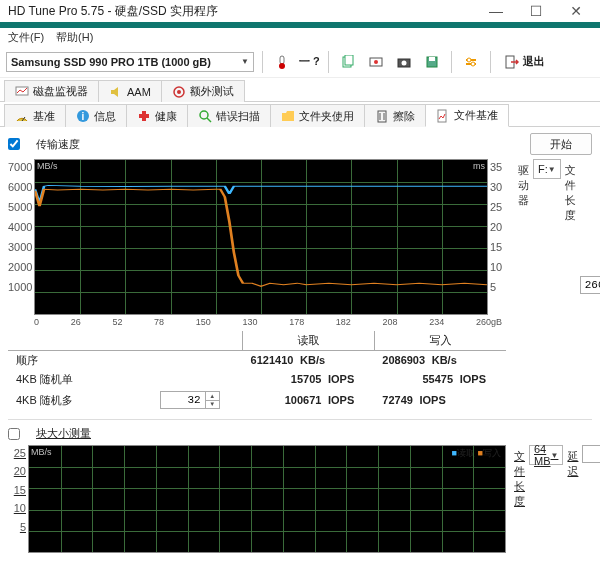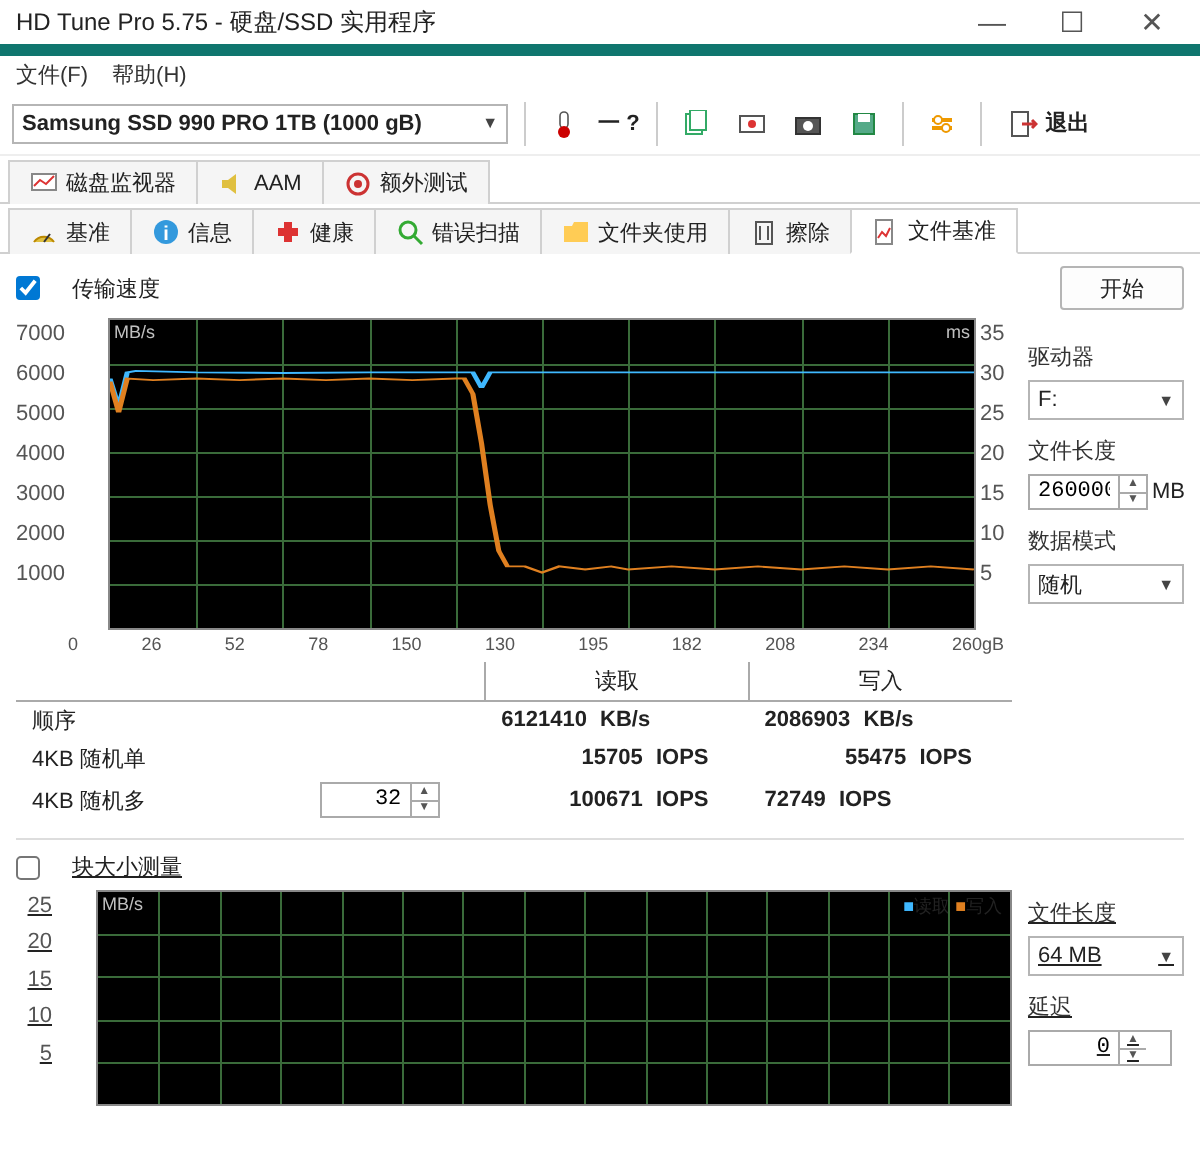--- a/index.html
+++ b/index.html
@@ -18,22 +18,22 @@
 .tab { display: flex; align-items: center; gap: 4px; padding: 3px 10px; border: 1px solid #d0d0d0; border-bottom: none; background: #f5f5f5; margin-right: -1px; font-size: 11px; position: relative; top: 1px; }
 .tab.active { background: #fff; border-bottom: 1px solid #fff; }
 .tab-icon { width: 14px; height: 14px; display: inline-flex; align-items: center; justify-content: center; }
 .content { padding: 6px 8px; }
 .top-row { display: flex; align-items: center; justify-content: space-between; margin-bottom: 4px; }
 .checkbox { display: flex; align-items: center; gap: 16px; font-size: 11px; }
 .checkbox input { width: 12px; height: 12px; accent-color: #0078d4; }
 .btn { width: 62px; height: 22px; border: 1px solid #b5b5b5; background: #fdfdfd; border-radius: 2px; font-size: 11px; display: flex; align-items: center; justify-content: center; }
 .main-layout { display: flex; gap: 8px; }
 .left-col { flex: 1; }
-.right-col { width: 78px; display: flex; flex-direction: column; gap: 4px; }
-.chart-box { border: 1px solid #888; background: #000; position: relative; margin-left: 20px; }
+.right-col { width: 78px; display: flex; gap: 4px; }
+.chart-box { border: 1px solid #888; background: #000; position: relative; }
 .chart1 { height: 156px; }
 .chart1-wrap { display: flex; }
 .y-axis { display: flex; flex-direction: column; justify-content: space-between; text-align: right; padding: 2px 2px 14px 0; font-size: 11px; color: #555; width: 26px; }
 .y-axis-r { text-align: left; padding: 2px 0 14px 2px; width: 18px; }
 .chart-area { flex: 1; position: relative; }
 .x-axis { display: flex; justify-content: space-between; font-size: 9px; color: #555; padding: 2px 4px 0 26px; }
 .grid-line { position: absolute; background: #3a6b3a; }
 .grid-h { left: 0; right: 0; height: 1px; }
 .grid-v { top: 0; bottom: 0; width: 1px; }
 .label-tl { position: absolute; top: 1px; left: 2px; font-size: 9px; color: #c0c0c0; }
@@ -290,21 +290,21 @@
             <span></span>
         </div>
       </div>
       <div class="x-axis">
         <span>0</span>
           <span>26</span>
           <span>52</span>
           <span>78</span>
           <span>150</span>
           <span>130</span>
-          <span>195</span>
+          <span>178</span>
           <span>182</span>
           <span>208</span>
           <span>234</span>
           <span>260gB</span>
       </div>
 
       <div class="results-table">
         <table>
           <tbody>
               <tr>

